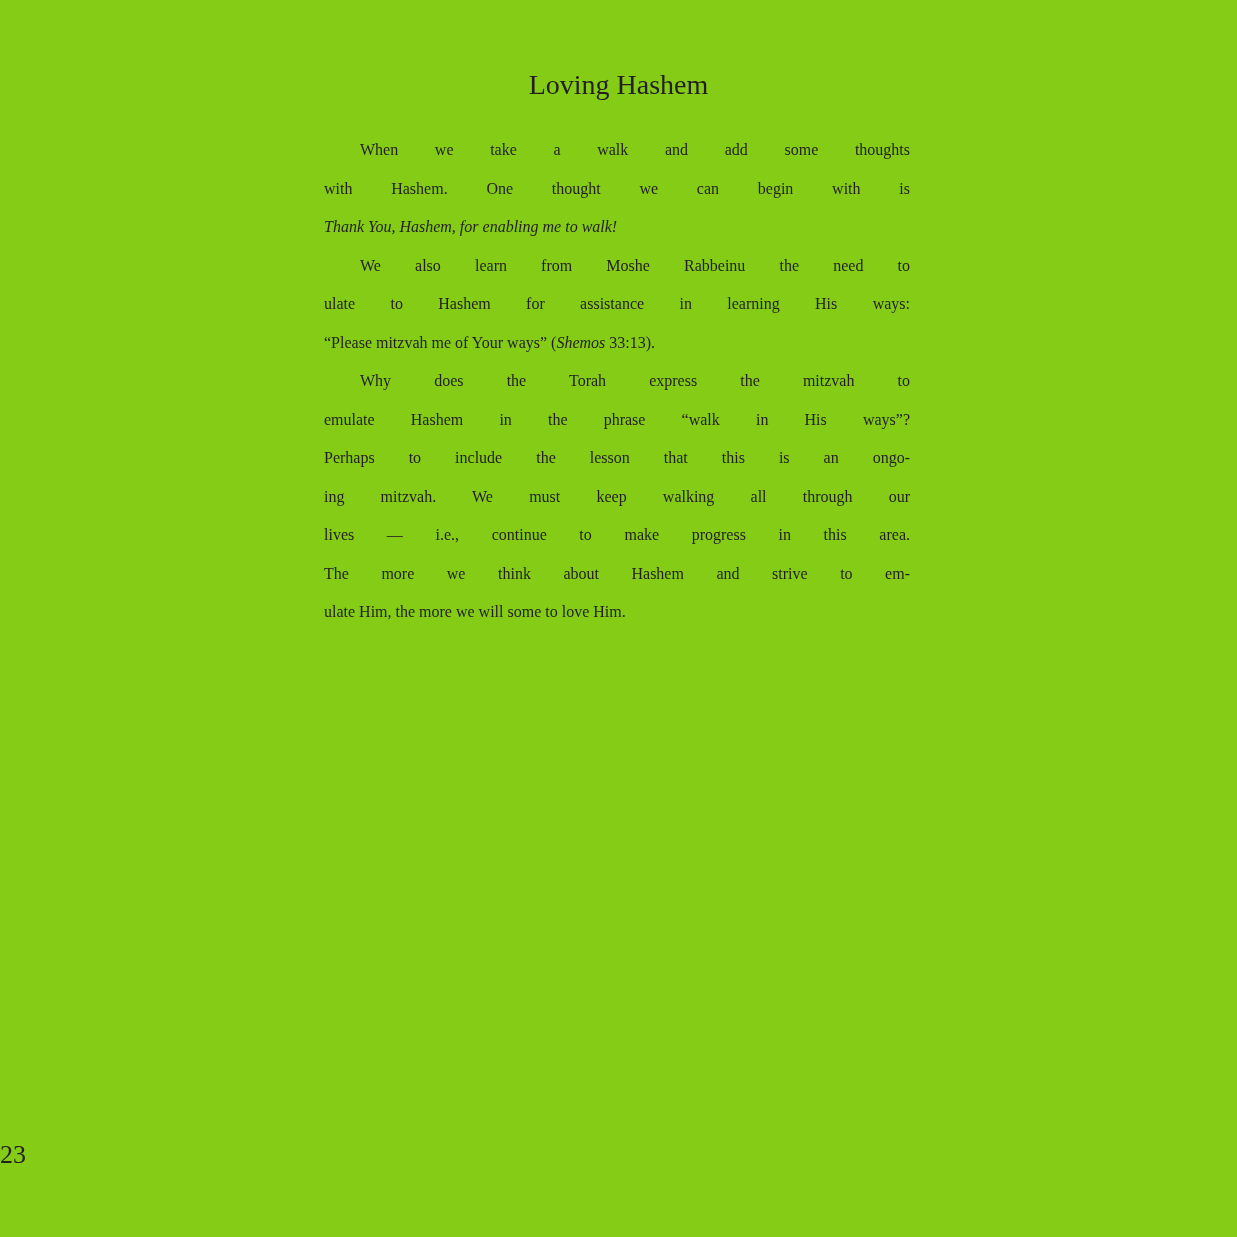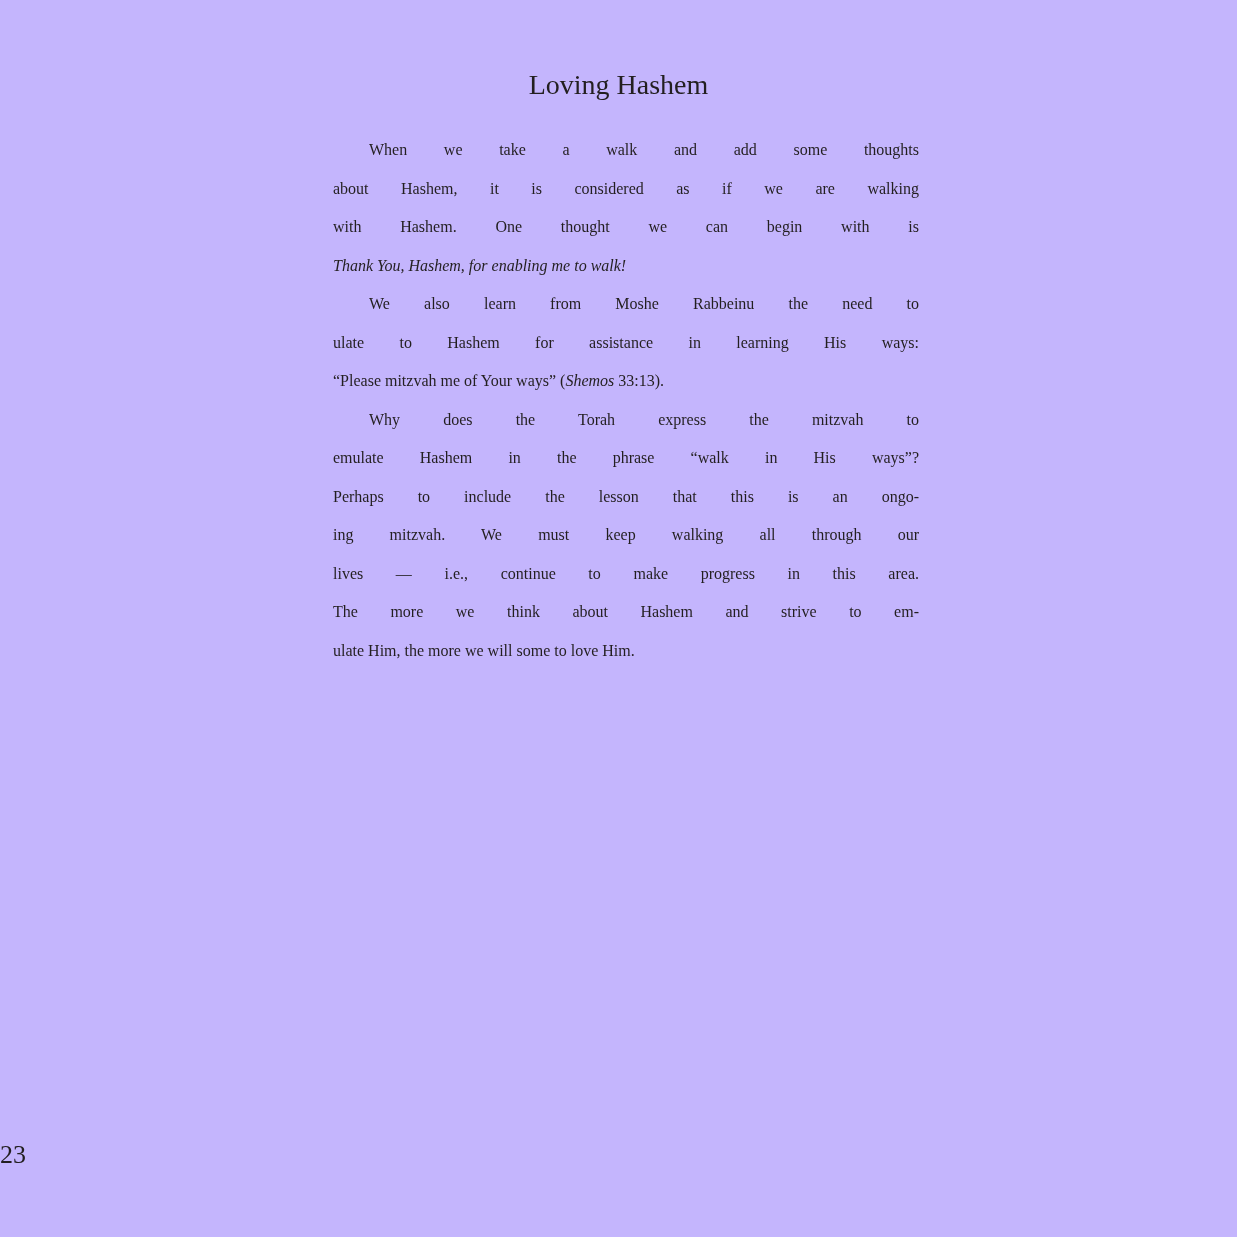--- a/index.html
+++ b/index.html
@@ -4,38 +4,38 @@
 <style>
   html, body {
     margin: 0;
     padding: 0;
     background: #ffffff;
   }
   .page {
     position: relative;
     width: 1237px;
     height: 1237px;
-    background: #c4b5fd;
+    background: #84cc16;
     font-family: "Liberation Serif", "DejaVu Serif", serif;
     color: #231f20;
     overflow: hidden;
   }
   .running-head {
     position: absolute;
     top: 66px;
     left: 0;
     right: 0;
     text-align: center;
     font-size: 28px;
     line-height: 38px;
   }
   .text-block {
     position: absolute;
     top: 131px;
-    left: 333px;
+    left: 324px;
     width: 586px;
   }
   .line {
     line-height: 38.5px;
     height: 38.5px;
     overflow: hidden;
     text-align: justify;
     text-align-last: justify;
     white-space: normal;
   }
@@ -65,21 +65,20 @@
   }
 </style>
 </head>
 <body>
 
 <div class="page">
   <div class="running-head">Loving Hashem</div>
 
   <div class="text-block">
       <div class="line indent"><span>When we take a walk and add some thoughts</span></div>
-      <div class="line"><span>about Hashem, it is considered as if we are walking</span></div>
       <div class="line"><span>with Hashem. One thought we can begin with is</span></div>
       <div class="line last"><span class="it">Thank You, Hashem, for enabling me to walk!</span></div>
       <div class="line indent"><span>We also learn from Moshe Rabbeinu the need to</span></div>
       <div class="line"><span>ulate to Hashem for assistance in learning His ways:</span></div>
       <div class="line last"><span>“Please mitzvah me of Your ways” (</span><span class="it">Shemos</span><span> 33:13).</span></div>
       <div class="line indent"><span>Why does the Torah express the mitzvah to</span></div>
       <div class="line"><span>emulate Hashem in the phrase “walk in His ways”?</span></div>
       <div class="line"><span>Perhaps to include the lesson that this is an ongo-</span></div>
       <div class="line"><span>ing mitzvah. We must keep walking all through our</span></div>
       <div class="line"><span>lives — i.e., continue to make progress in this area.</span></div>

